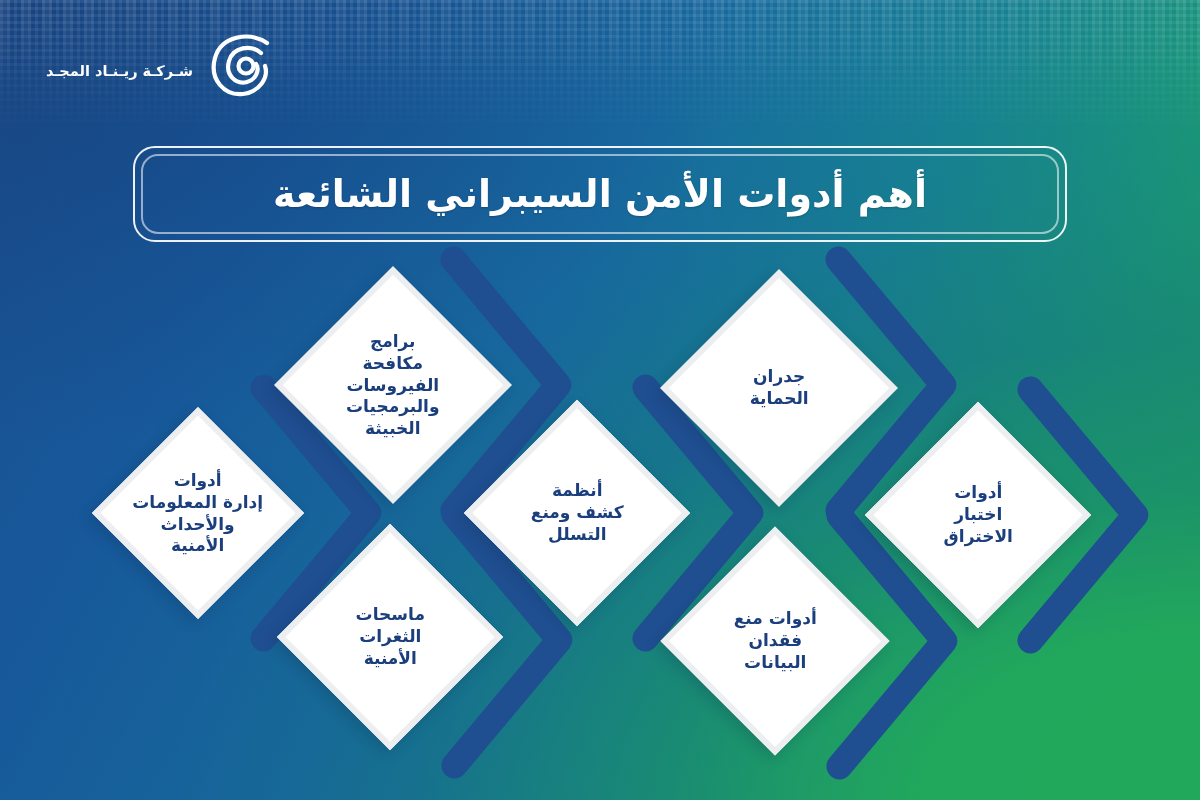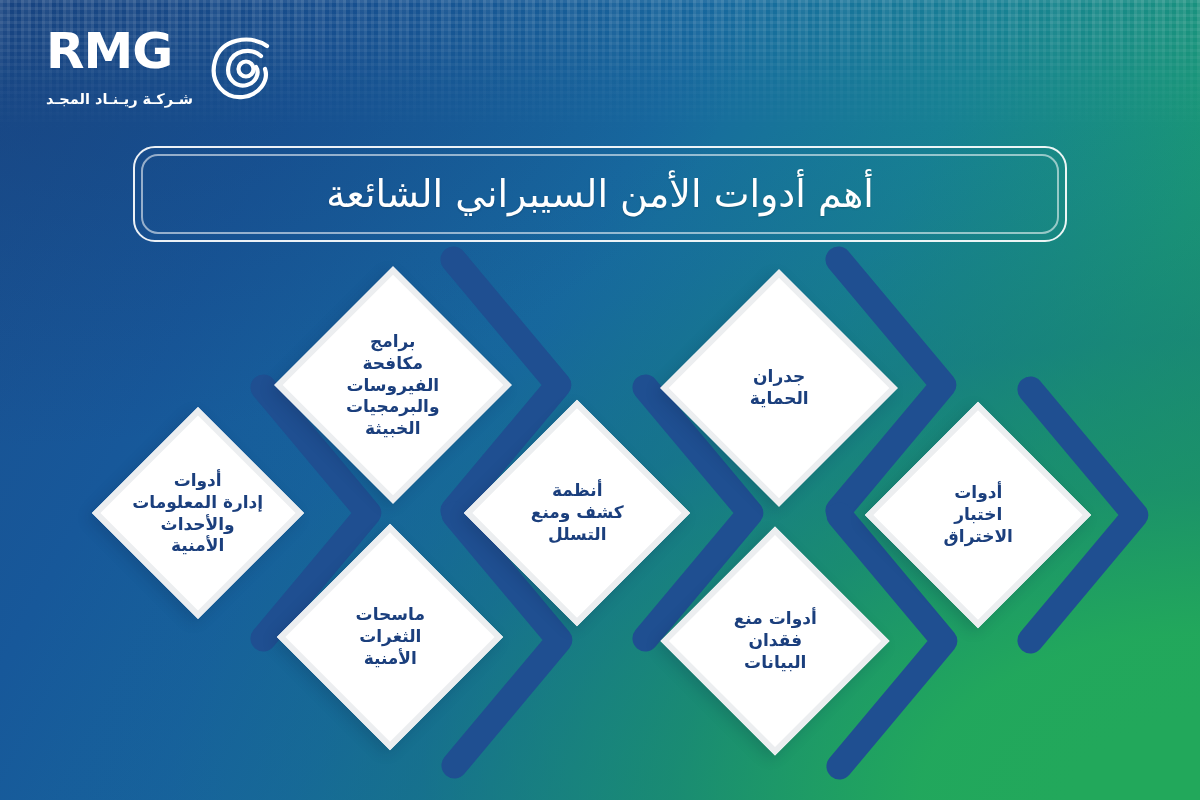--- a/index.html
+++ b/index.html
@@ -68,21 +68,21 @@
     display:flex;align-items:center;justify-content:center;
     box-sizing:border-box;
   }
   .title-banner-inner{
     position:absolute;left:6px;top:6px;right:6px;bottom:6px;
     border:2px solid rgba(255,255,255,0.55);
     border-radius:17px;pointer-events:none;
   }
   .title-text{
     position:relative;
-    font-size:38px;font-weight:normal;color:#ffffff;
+    font-size:38px;font-weight:bold;color:#ffffff;
     text-align:center;direction:rtl;white-space:nowrap;
     text-shadow:0 1px 2px rgba(0,0,0,0.20);
   }
 
   
   .chevrons{position:absolute;left:0;top:0;width:1200px;height:800px;}
 
   
   .diamond{
     position:absolute;
@@ -116,21 +116,20 @@
     <span class="logo-mark">
       <svg viewBox="0 0 74 74" width="74" height="74" aria-hidden="true">
         <g fill="none" stroke="#ffffff" stroke-linecap="round">
           <path d="M60 17 C42 5 14 10 8 32 C2 54 18 70 36 68 C52 66 62 52 58 40" stroke-width="4.2"></path>
           <path d="M54 27 C44 18 26 21 22 35 C18 49 29 59 40 56 C49 53.5 53 44 49 38" stroke-width="4.2"></path>
           <circle cx="39" cy="40" r="7.5" stroke-width="4.2"></circle>
         </g>
       </svg>
     </span>
     <span class="logo-text-col">
-      <span class="logo-word">RMG</span>
       <span class="logo-sub">شـركـة ريـنـاد المجـد</span>
     </span>
   </div>
 
   <div class="title-banner">
     <div class="title-banner-inner"></div>
     <div class="title-text">أهم أدوات الأمن السيبراني الشائعة</div>
   </div>
 
   <svg class="chevrons" id="chevron-layer" viewBox="0 0 1200 800" width="1200" height="800">

